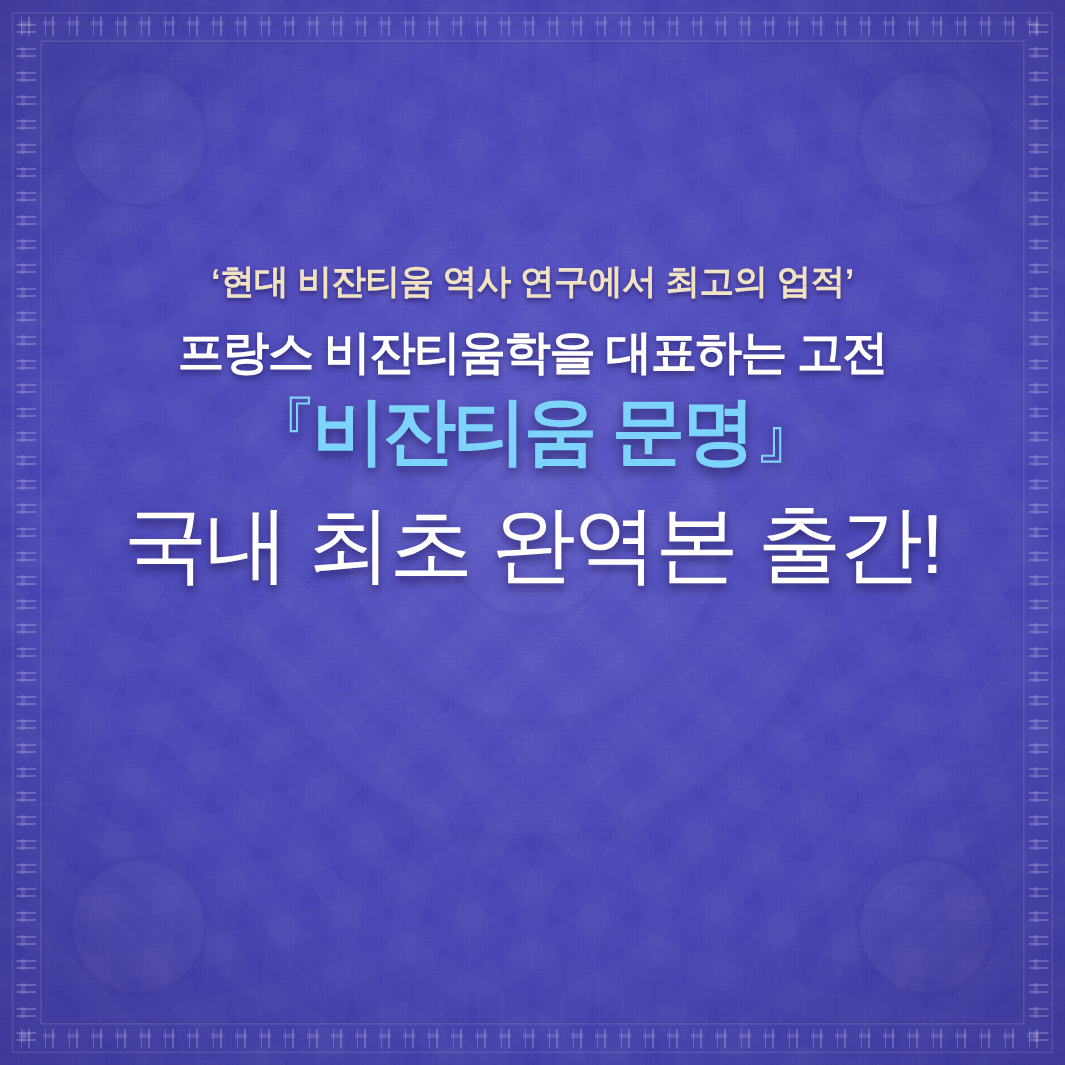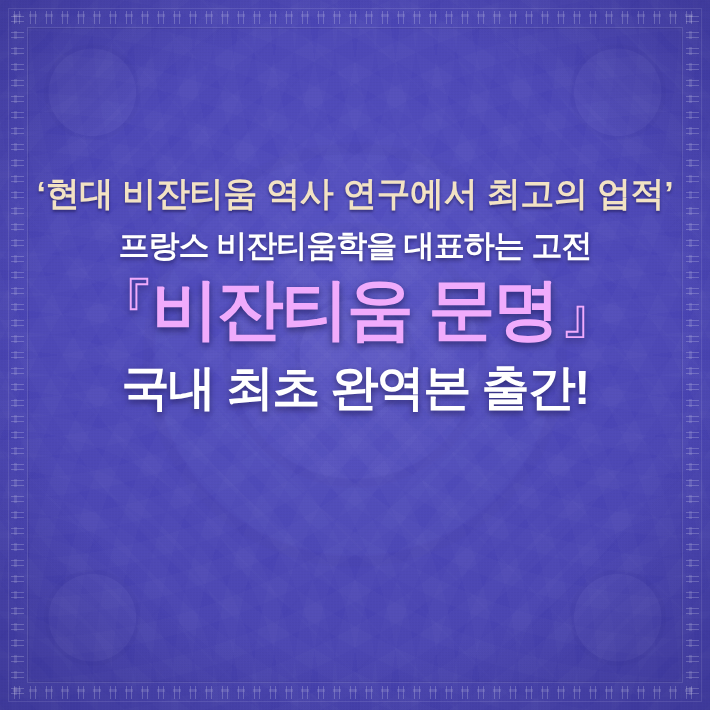--- a/index.html
+++ b/index.html
@@ -132,50 +132,50 @@
     z-index: 5;
   }
   .line {
     margin: 0;
     line-height: 1.0;
     white-space: nowrap;
     letter-spacing: -0.5px;
   }
 
   #line-quote {
-    font-size: 34px;
+    font-size: 23px;
     font-weight: 700;
     color: #f2e2c4;
     letter-spacing: -0.3px;
     text-shadow: 0 2px 3px rgba(22,18,70,.55);
     margin-bottom: 20px;
   }
   #line-subtitle {
     font-size: 31px;
     font-weight: 700;
     color: #ffffff;
     letter-spacing: -1px;
     text-shadow: 0 2px 4px rgba(22,18,70,.60);
     margin-bottom: 14px;
   }
   #line-title {
-    font-size: 67px;
+    font-size: 49px;
     font-weight: 700;
-    color: #f0abfc;
+    color: #7dd3fc;
     letter-spacing: -2px;
     text-shadow: 0 3px 7px rgba(20,16,66,.60);
     margin-bottom: 22px;
   }
   #line-title .bracket {
     font-weight: 400;
     letter-spacing: -4px;
   }
   #line-release {
-    font-size: 48px;
-    font-weight: 700;
+    font-size: 56px;
+    font-weight: 400;
     color: #ffffff;
     letter-spacing: -1.6px;
     text-shadow: 0 3px 6px rgba(20,16,66,.58);
   }
 </style>
 </head>
 <body>
 
 <div id="card">
 

